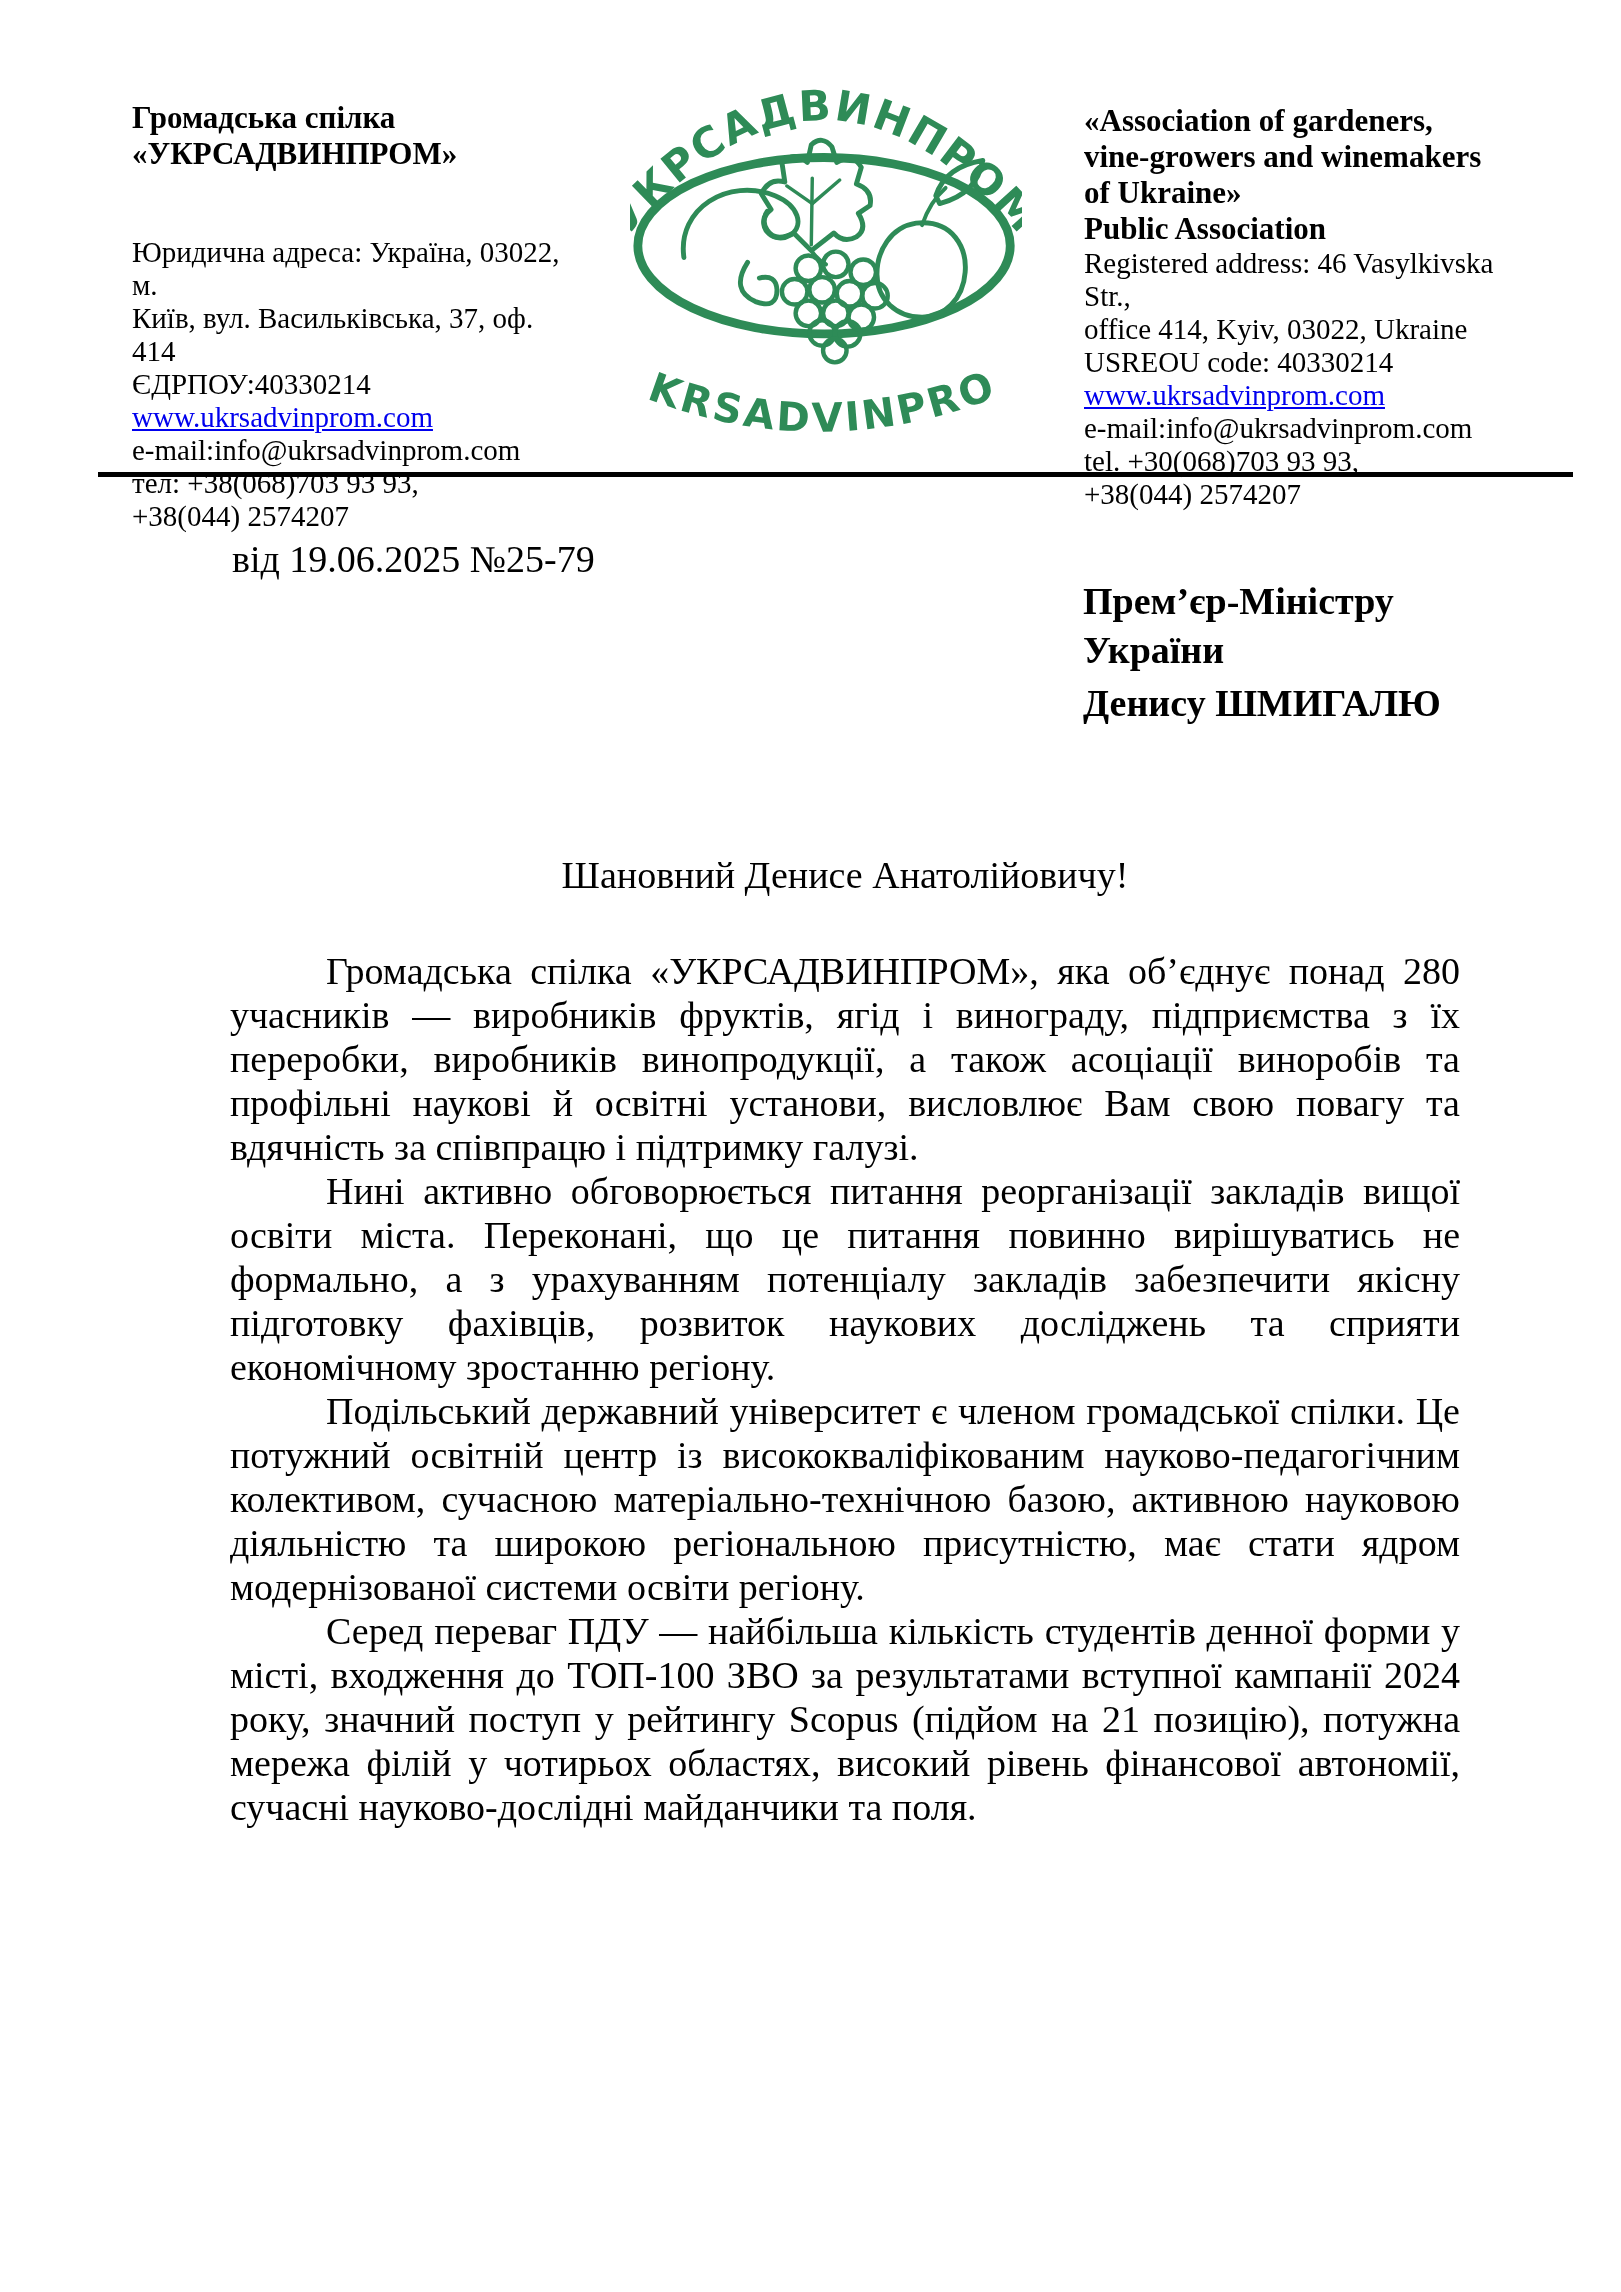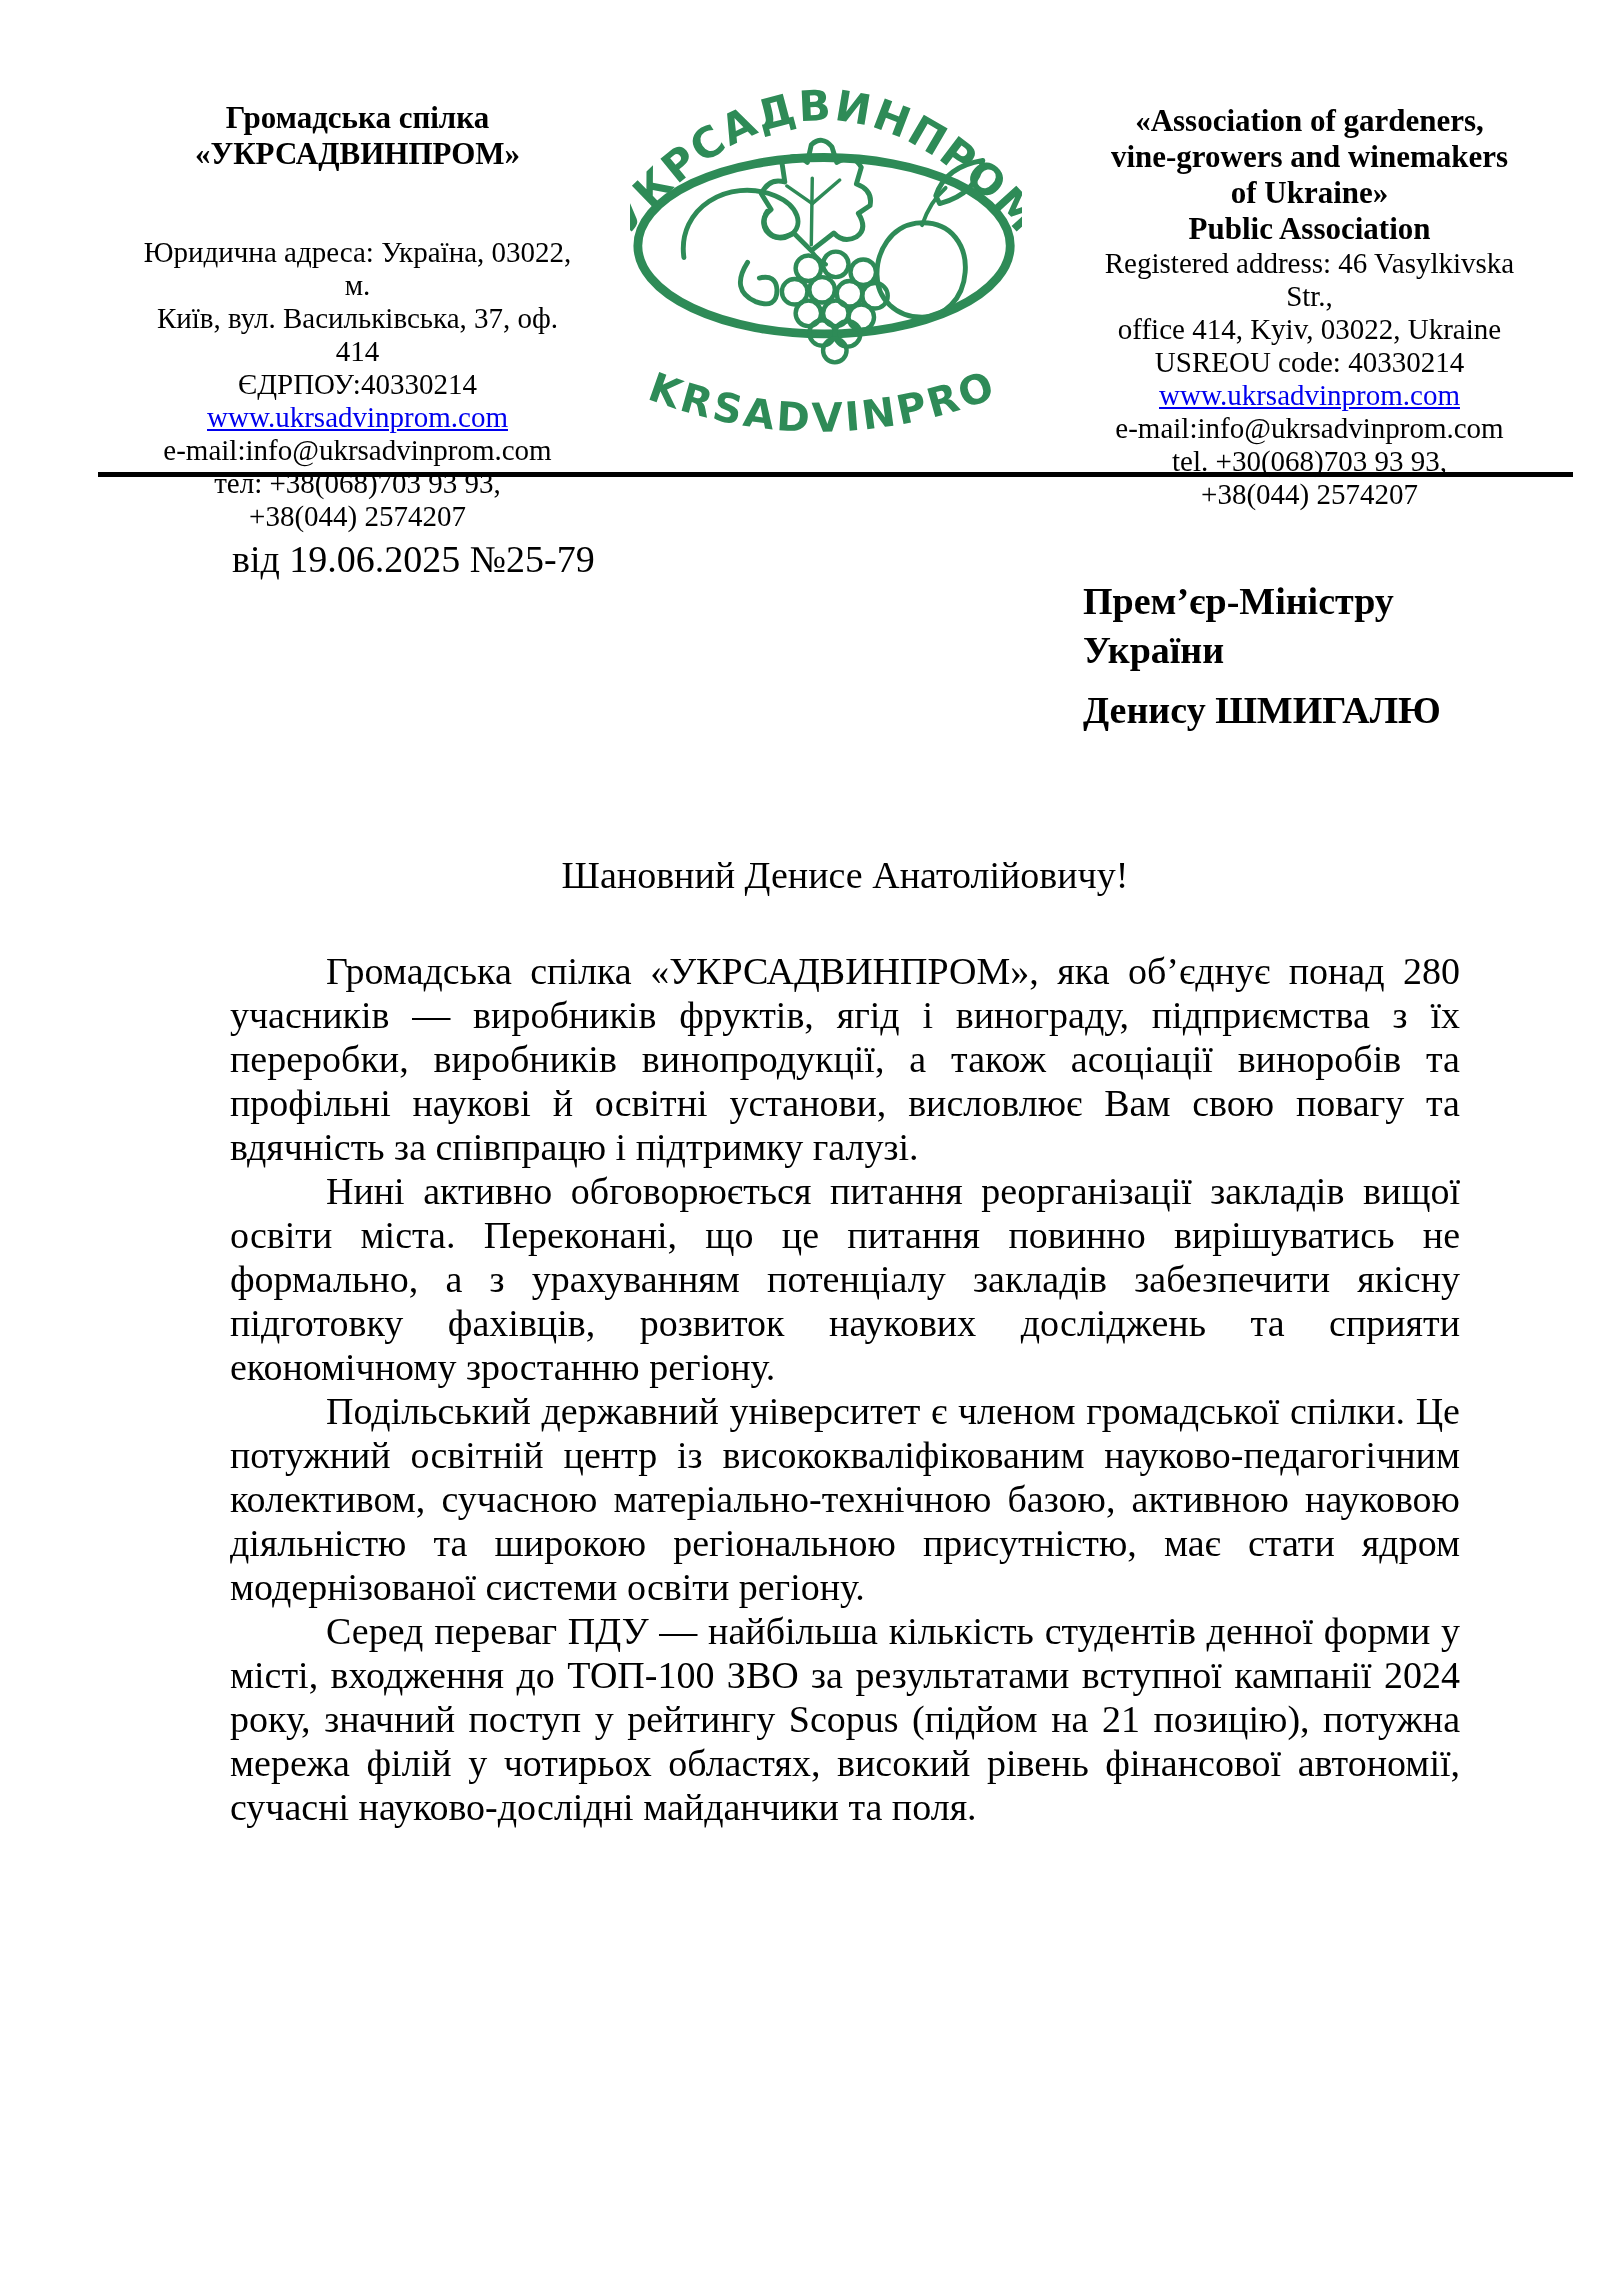--- a/index.html
+++ b/index.html
@@ -6,37 +6,37 @@
   .page{
     position:relative;
     width:1621px;height:2293px;
     margin:0 auto;
     background:#ffffff;
     font-family:"Liberation Serif", serif;
     color:var(--text-black,#000);
     overflow:hidden;
   }
   
-  .hdr-col{position:absolute;text-align:center;}
+  .hdr-col{position:absolute;text-align:left;}
   .hdr-left{left:132px;top:100px;width:451px;}
   .hdr-right{left:1084px;top:103px;width:451px;}
   .hdr-title{font-weight:bold;font-size:31px;line-height:36px;}
   .hdr-line{font-size:29px;line-height:33px;}
   .hdr-left .hdr-addr{margin-top:64px;}
   .site-link{color:var(--link-blue,#0000ee);text-decoration:underline;cursor:pointer;}
   .divider{position:absolute;left:98px;top:472px;width:1475px;height:4.9px;background:#000;}
   
   .logo-wrap{position:absolute;left:630px;top:76px;width:392px;height:361px;}
   .logo-wrap svg{display:block;width:100%;height:100%;}
   .logo-arc-text{font-family:"DejaVu Sans", sans-serif;font-weight:bold;fill:var(--logo-green,#2e8b57);}
   .logo-stroke{fill:none;stroke:var(--logo-green,#2e8b57);stroke-linecap:round;stroke-linejoin:round;}
   
   .ref-line{position:absolute;left:232px;top:537px;font-size:38px;line-height:44px;}
   .addressee{position:absolute;left:1083px;top:577px;font-weight:bold;font-size:38px;line-height:49px;}
-  .addressee-name{margin-top:11px;}
+  .addressee-name{margin-top:4px;}
   .salutation{position:absolute;left:230px;top:853px;width:1230px;text-align:center;font-weight:normal;font-size:38px;line-height:44px;}
   .letter-body{position:absolute;left:230px;top:949px;width:1230px;font-size:38px;line-height:44px;text-align:justify;}
   .letter-body p{margin:0;text-indent:96px;}
 </style>
 </head>
 <body>
 
 <div class="page">
 
   <div class="hdr-col hdr-left">

